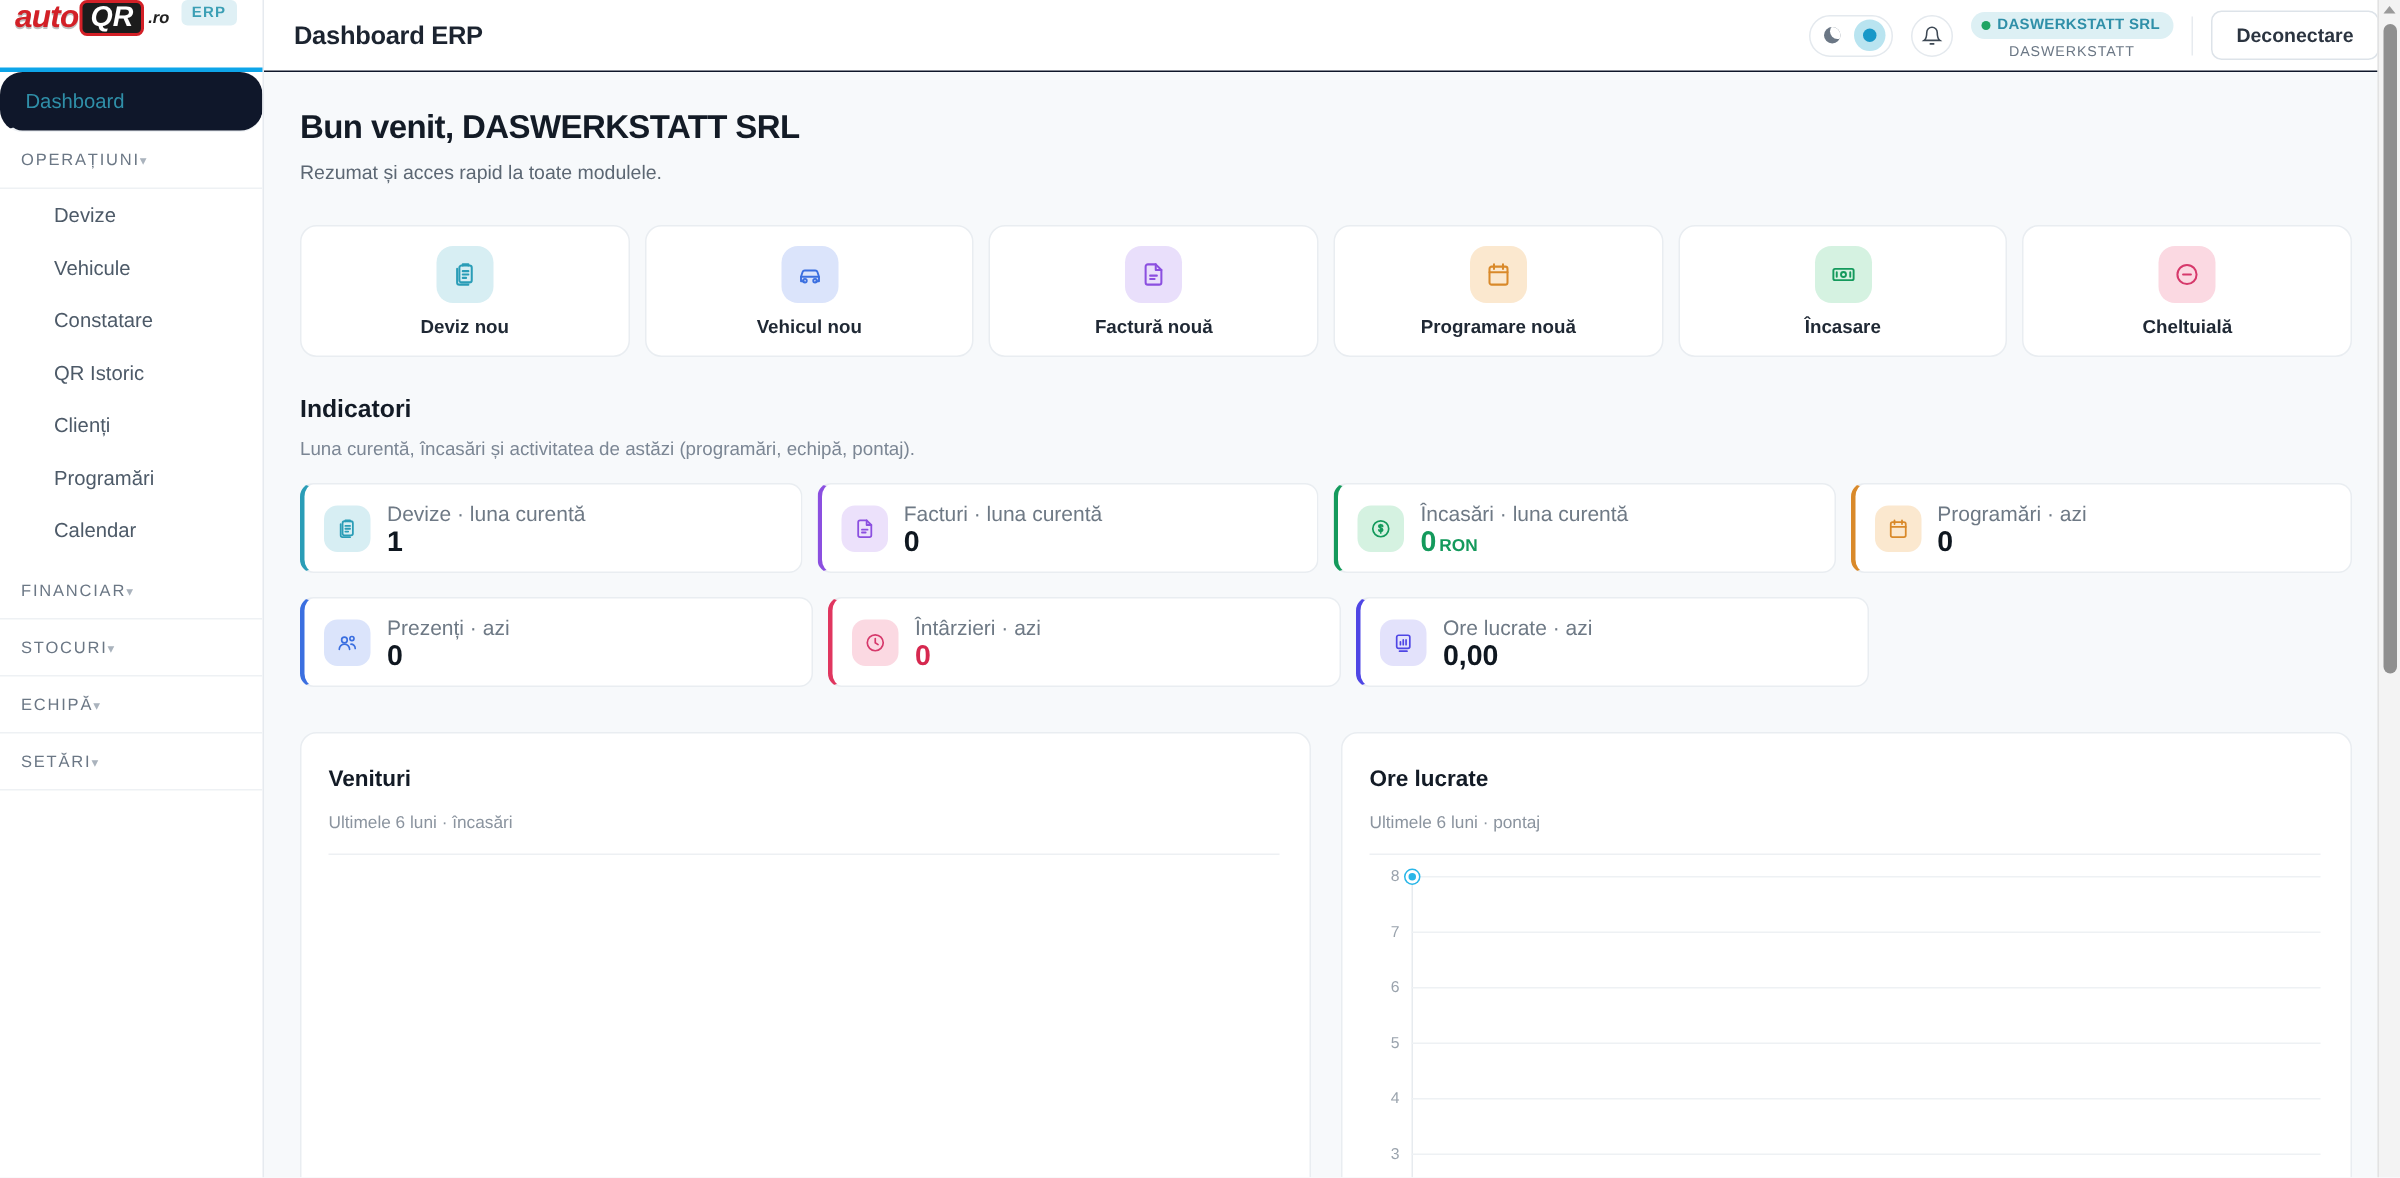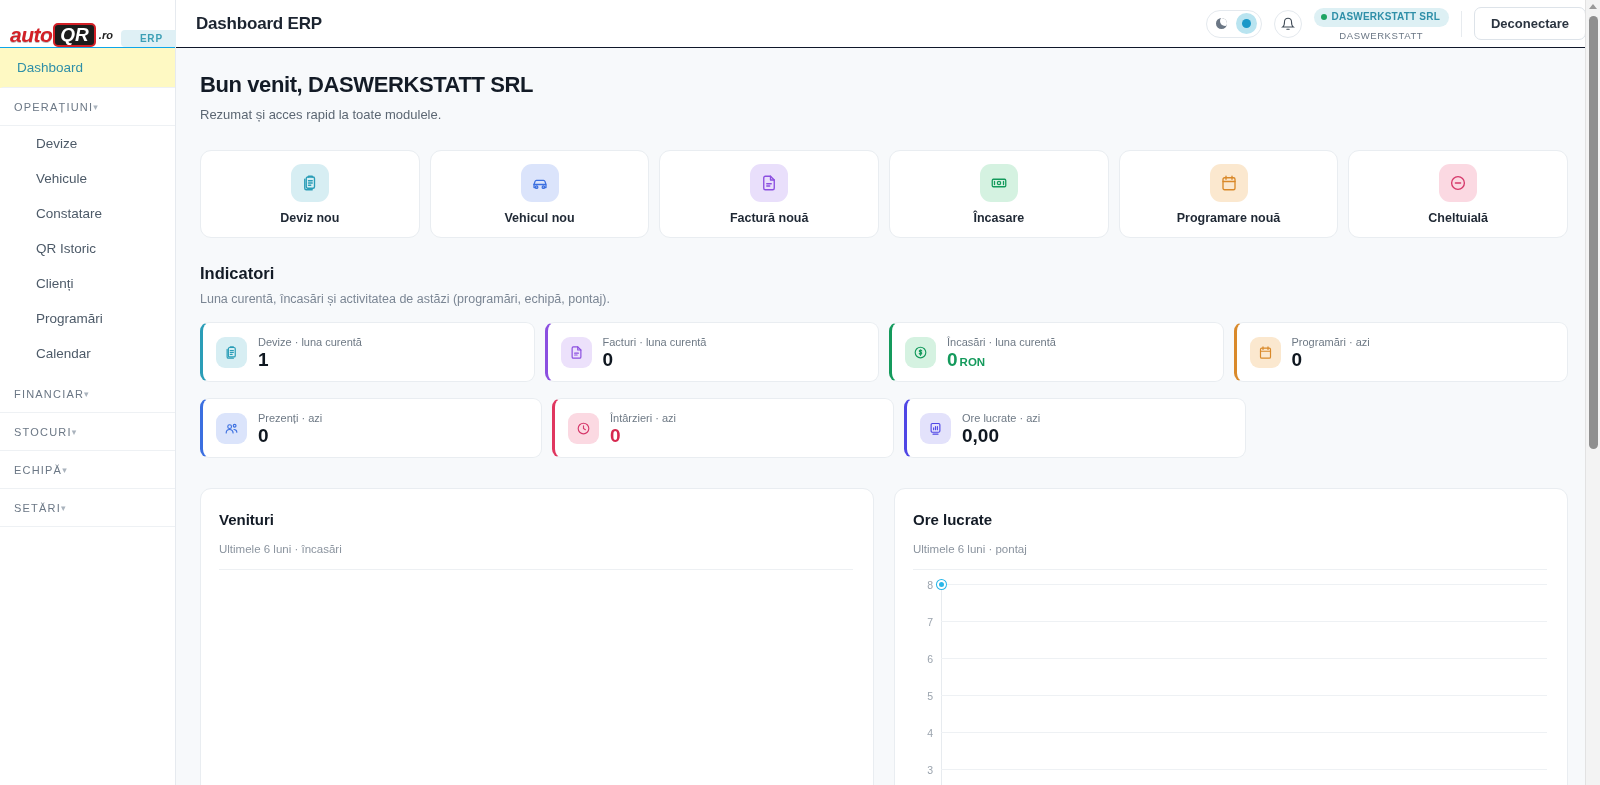--- a/index.html
+++ b/index.html
@@ -12,45 +12,46 @@
   .app { display: flex; width: 1600px; height: 785px; position: relative; }
 
   
   .sidebar {
     width: 176px; min-width: 176px; height: 785px;
     background: #ffffff;
     border-right: 1px solid #e6eaef;
     display: flex; flex-direction: column;
   }
   .brand {
-    height: 48px; display: flex; align-items: flex-end;
+    height: 48px; display: flex; align-items: flex-start;
     padding: 0 10px; gap: 8px;
-    border-bottom: 1px solid #0ea5e9;
+    border-bottom: 3px solid #0ea5e9;
   }
   .logo { display: flex; align-items: center; font-style: italic; font-weight: bold; }
   .logo-auto {
     font-size: 21px; color: #d32027; letter-spacing: -0.5px;
     text-shadow: 0 1px 0 rgba(0,0,0,.25);
   }
   .logo-qr {
     background: #1c1c1c; color: #ffffff; font-size: 19px;
     border-radius: 5px; padding: 0px 5px; margin: 0 1px;
     border: 2px solid #d32027; line-height: 20px;
   }
   .logo-ro { font-size: 11px; color: #222; margin-left: 2px; font-style: italic; }
   .erp-badge {
     background: #dff0f5; color: #3c9fb5; font-size: 10px;
     font-weight: bold; letter-spacing: .8px;
-    padding: 3px 19px; border-radius: 4px;
+    padding: 3px 7px; border-radius: 4px;
   }
   .nav { flex: 1; overflow: hidden; }
   .nav-active {
-    background: #fef9c3; color: #2f8fa8; font-size: 13.5px;
+    background: #0f172a; color: #2f8fa8; font-size: 13.5px;
     padding: 12px 14px; border-left: 3px solid transparent;
     border-bottom: 1px solid #eef1f4;
+    border-radius: 15px;
   }
   .nav-group {
     display: flex; align-items: center; justify-content: flex-start;
     padding: 13px 14px 12px 14px;
     font-size: 11px; letter-spacing: 1.2px; color: #6b7785;
     border-bottom: 1px solid #eef1f4;
     font-weight: 500;
   }
   .nav-group .caret { font-size: 9px; color: #aab3bd; }
   .nav-item {
@@ -135,21 +136,21 @@
   .kpi-card {
     flex: 1; background: #ffffff; border: 1px solid #e9edf1;
     border-left-width: 3px; border-left-style: solid;
     border-radius: 9px; height: 60px;
     display: flex; align-items: center; gap: 11px; padding: 0 13px;
   }
   .kpi-icon {
     width: 31px; height: 31px; border-radius: 9px;
     display: flex; align-items: center; justify-content: center; flex: none;
   }
-  .kpi-label { font-size: 11px; color: #6e7985; }
+  .kpi-label { font-size: 14px; color: #6e7985; }
   .kpi-value { font-size: 19px; font-weight: bold; color: #0f1720; margin-top: 2px; line-height: 1; }
   .kpi-value .unit { font-size: 11.5px; font-weight: bold; margin-left: 2px; }
   .kpi-spacer { flex: 1; }
 
   
   .chart-row { display: flex; gap: 20px; margin-top: 30px; }
   .chart-card {
     flex: 1; background: #ffffff; border: 1px solid #e9edf1;
     border-radius: 11px; padding: 22px 20px 0 18px; height: 330px;
   }
@@ -311,39 +312,39 @@
             <svg width="18" height="18" viewBox="0 0 24 24" fill="none" stroke="#8b4fe0" stroke-width="1.8" stroke-linecap="round" stroke-linejoin="round">
               <path d="M14 3H7a2 2 0 0 0-2 2v14a2 2 0 0 0 2 2h10a2 2 0 0 0 2-2V8z"></path>
                 <path d="M14 3v5h5"></path>
                 <path d="M9 13h6M9 16h4"></path>
             </svg>
           </div>
           <div class="qa-label">Factură nouă</div>
         </div>
 
         <div class="qa-card">
+          <div class="qa-icon" style="background:#fbe8cf">
+            <svg width="18" height="18" viewBox="0 0 24 24" fill="none" stroke="#d9892a" stroke-width="1.8" stroke-linecap="round" stroke-linejoin="round">
+              <rect x="4" y="5" width="16" height="16" rx="2"></rect>
+                <path d="M4 10h16"></path>
+                <path d="M8 3v4M16 3v4"></path>
+            </svg>
+          </div>
+          <div class="qa-label">Programare nouă</div>
+        </div>
+
+        <div class="qa-card">
           <div class="qa-icon" style="background:#d5f2e1">
             <svg width="18" height="18" viewBox="0 0 24 24" fill="none" stroke="#149a5c" stroke-width="1.7" stroke-linecap="round" stroke-linejoin="round">
               <rect x="3" y="7" width="18" height="10" rx="1.5"></rect>
                 <circle cx="12" cy="12" r="2.2"></circle>
                 <path d="M6 10v4M18 10v4"></path>
             </svg>
           </div>
           <div class="qa-label">Încasare</div>
-        </div>
-
-        <div class="qa-card">
-          <div class="qa-icon" style="background:#fbe8cf">
-            <svg width="18" height="18" viewBox="0 0 24 24" fill="none" stroke="#d9892a" stroke-width="1.8" stroke-linecap="round" stroke-linejoin="round">
-              <rect x="4" y="5" width="16" height="16" rx="2"></rect>
-                <path d="M4 10h16"></path>
-                <path d="M8 3v4M16 3v4"></path>
-            </svg>
-          </div>
-          <div class="qa-label">Programare nouă</div>
         </div>
 
         <div class="qa-card">
           <div class="qa-icon" style="background:#fbd9e2">
             <svg width="18" height="18" viewBox="0 0 24 24" fill="none" stroke="#d6396b" stroke-width="1.8" stroke-linecap="round">
               <circle cx="12" cy="12" r="8.5"></circle>
                 <path d="M8.5 12h7"></path>
             </svg>
           </div>
           <div class="qa-label">Cheltuială</div>

